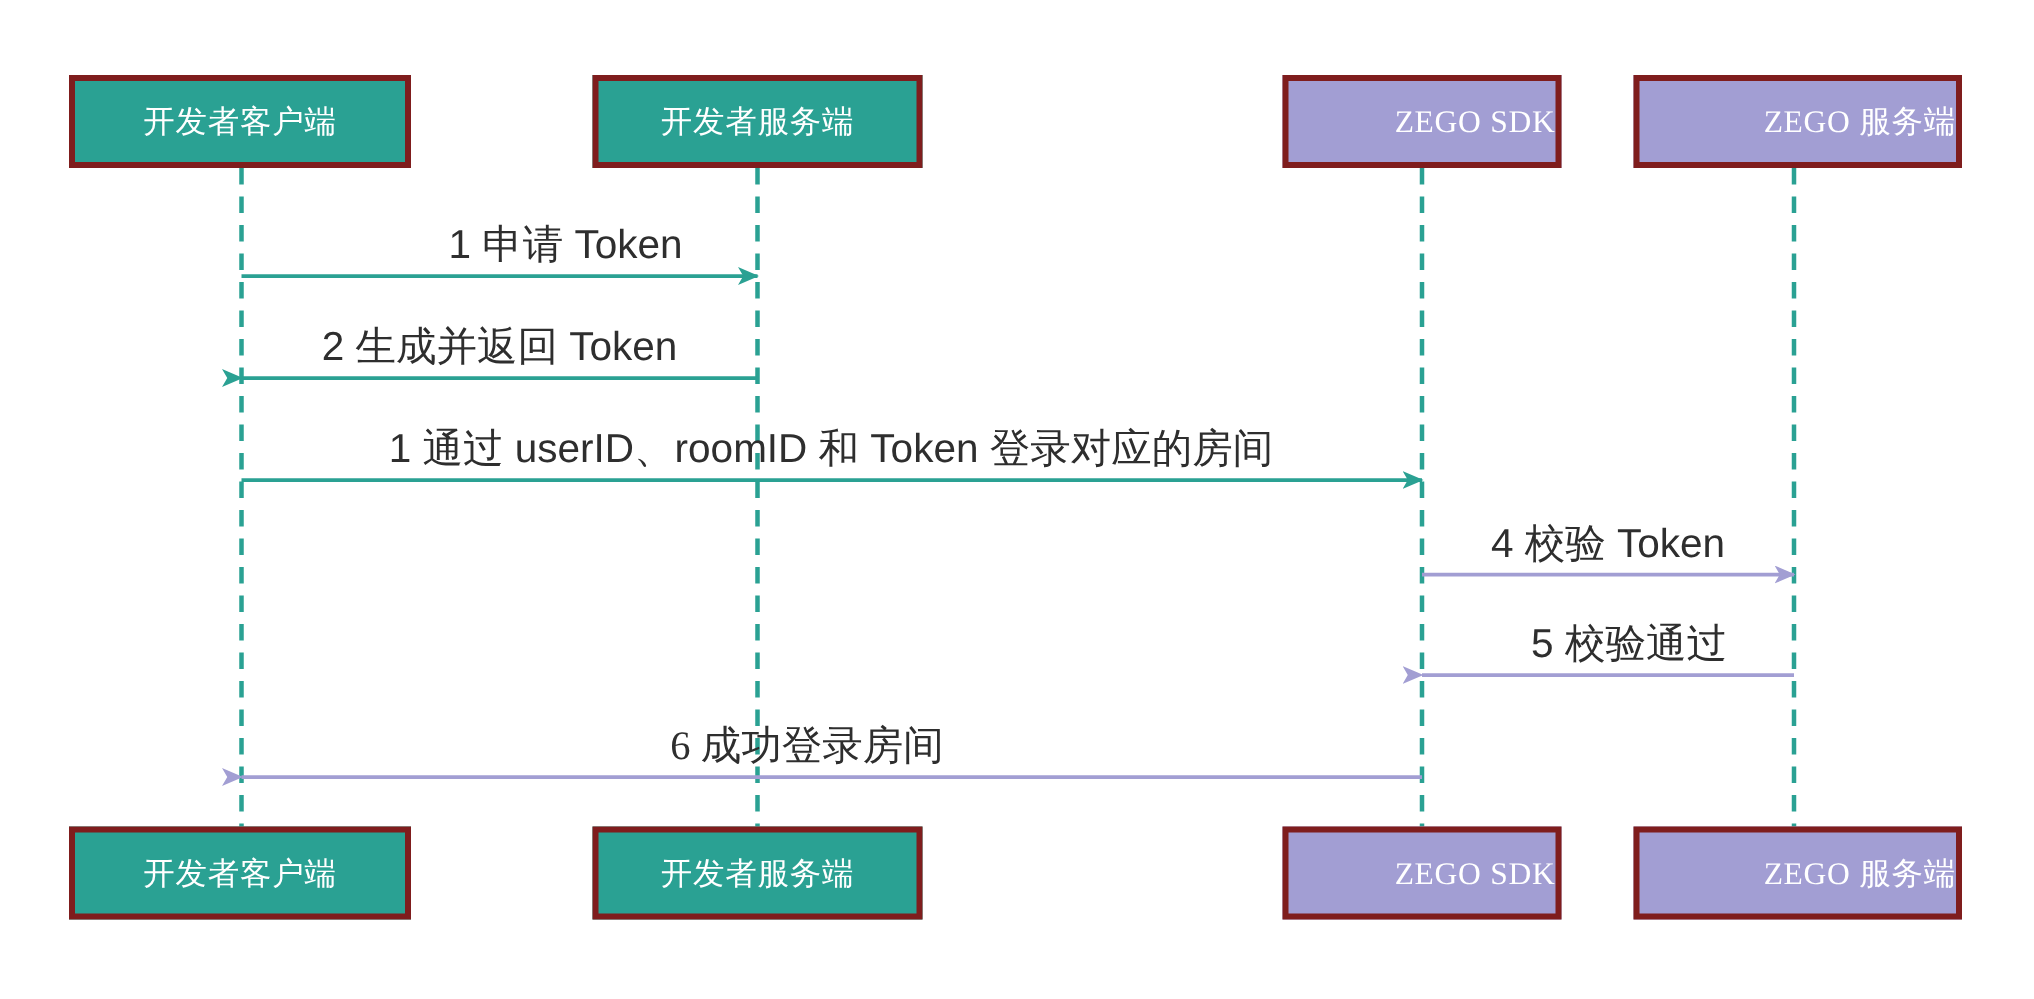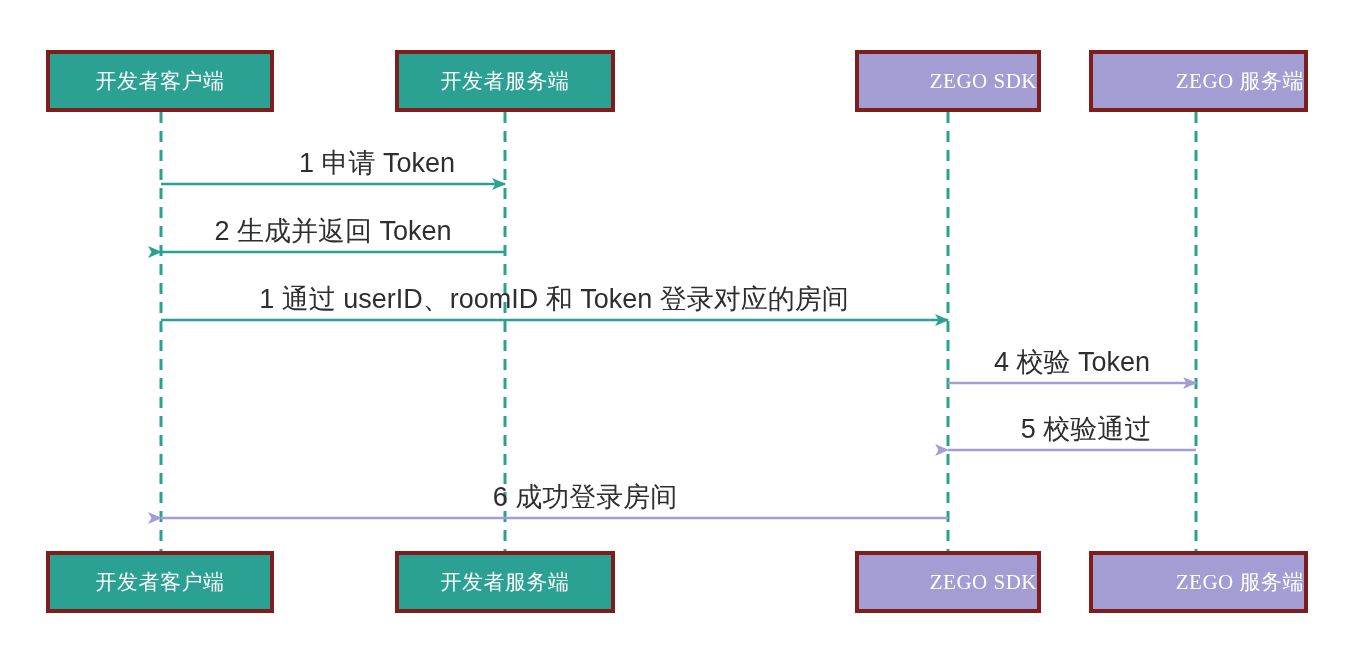--- a/index.html
+++ b/index.html
@@ -119,16 +119,16 @@
       <div class="participant-box purple" style="left: 1089px; width: 219px; height: 62px; top: 551px;">
         <span>ZEGO 服务端</span>
       </div>
     </div>
   <div id="message-labels">
       <div class="msg-label" style="left: 333px; top: 150px; margin-left: 44px;">1 申请 Token</div>
       <div class="msg-label" style="left: 333px; top: 218px;">2 生成并返回 Token</div>
       <div class="msg-label" style="left: 554px; top: 286px;">1 通过 userID、roomID 和 Token 登录对应的房间</div>
       <div class="msg-label" style="left: 1072px; top: 349px;">4 校验 Token</div>
       <div class="msg-label" style="left: 1072px; top: 416px; margin-left: 14px;">5 校验通过</div>
-      <div class="msg-label" style="left: 585px; top: 484px;">6 成功登录房间</div>
+      <div class="msg-label" style="left: 538px; top: 484px; font-family: Liberation Serif, serif;">6 成功登录房间</div>
     </div>
 
 </div>
 
 </body></html>

